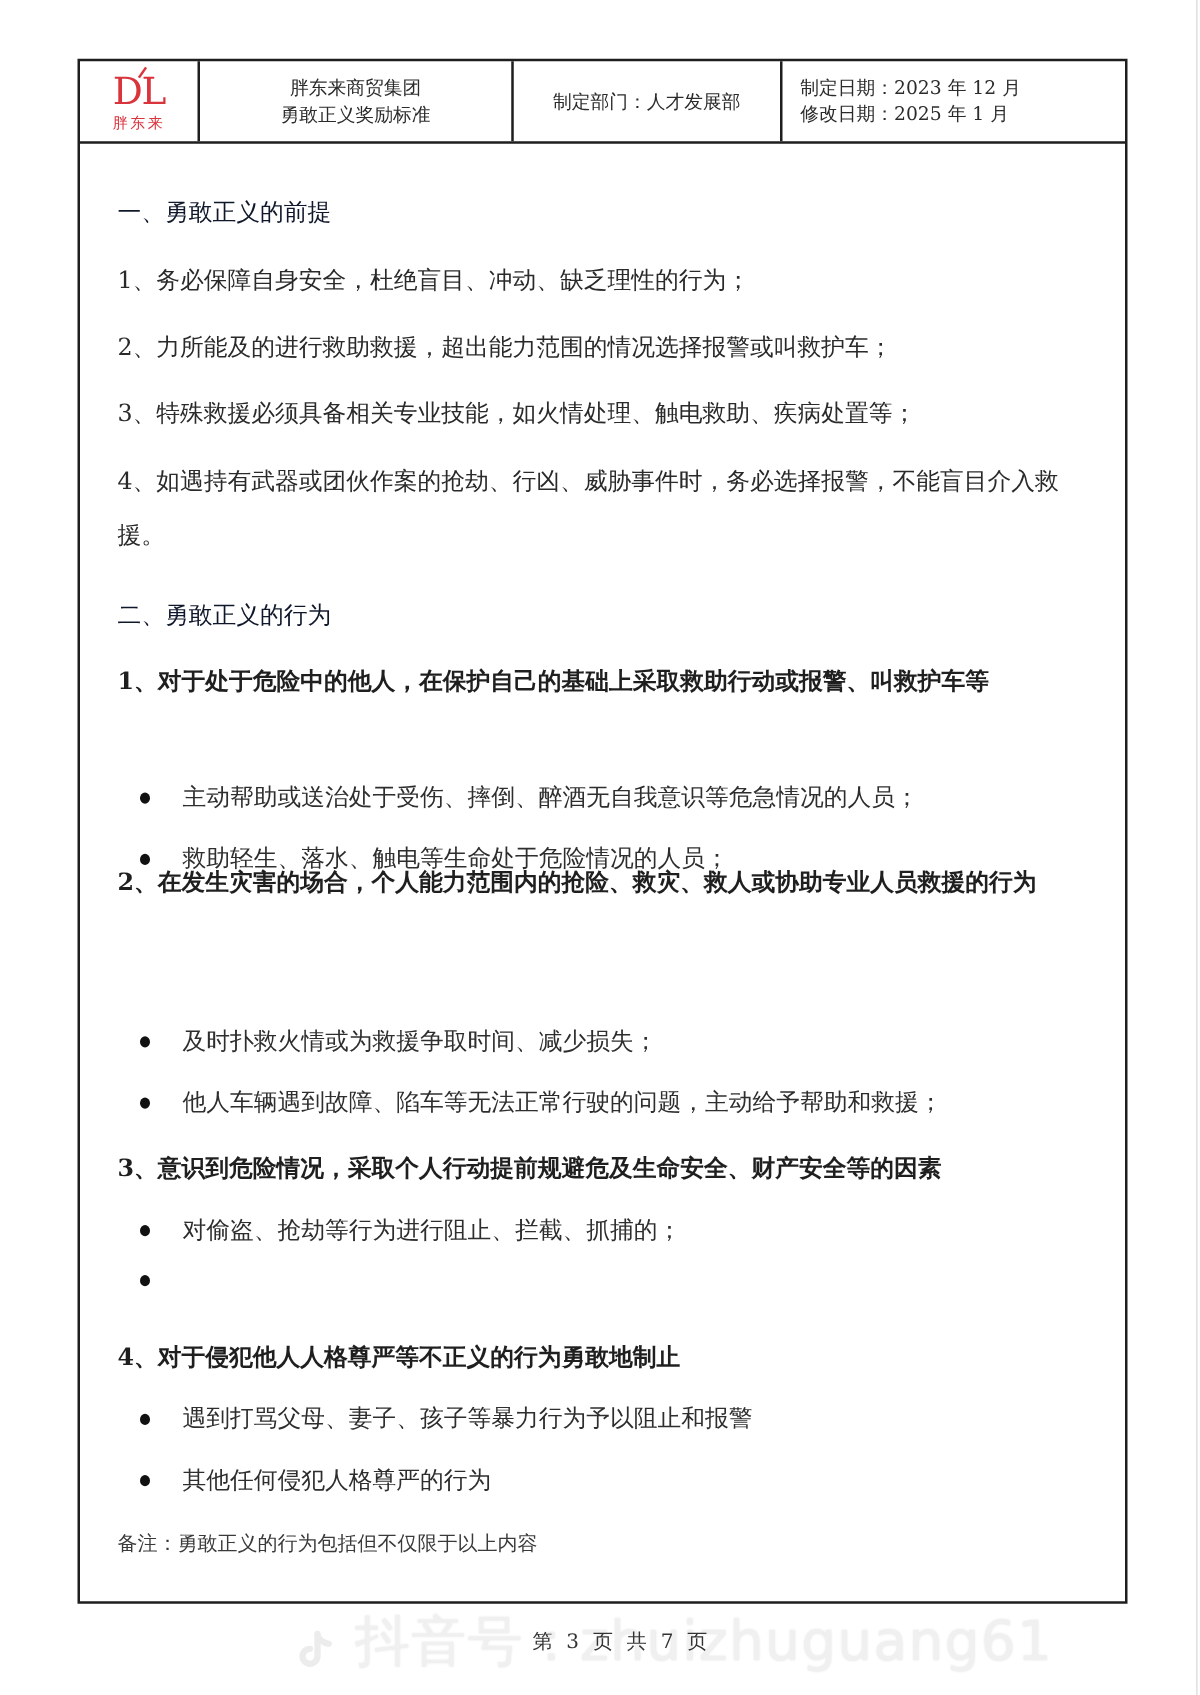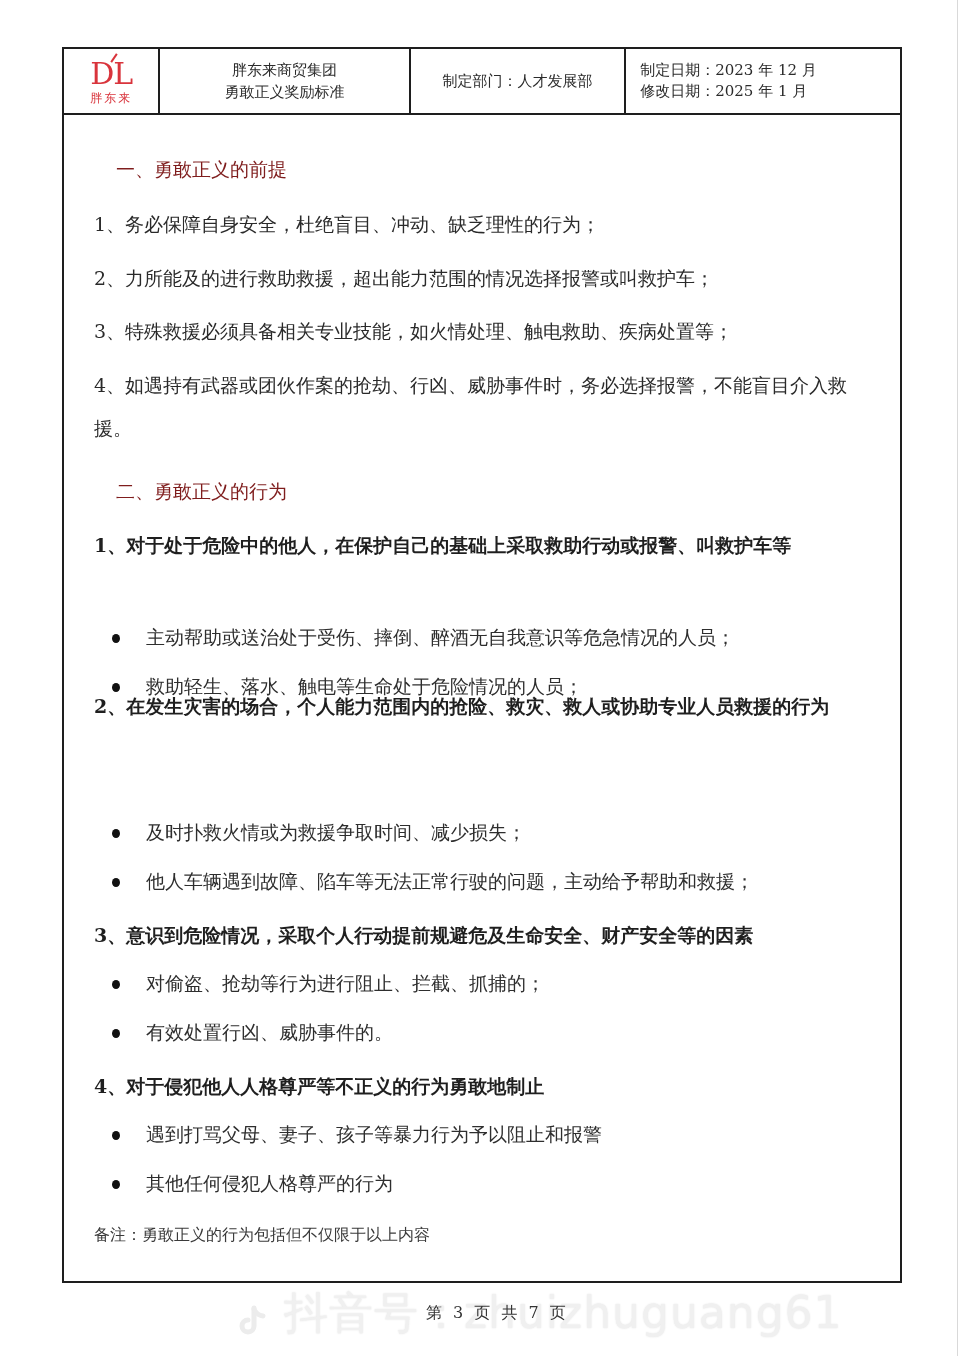--- a/index.html
+++ b/index.html
@@ -86,23 +86,22 @@
     .content {
       position: absolute;
       left: 30px;
       top: 64px;
       width: 790px;
     }
     .section-title {
       position: absolute;
       left: 0;
       font-size: 19px;
-      color: #7f1d1d;
-      white-space: nowrap;
-      margin-left: 22px;
+      color: #0f172a;
+      white-space: nowrap;
     }
     .para {
       position: absolute;
       left: 0;
       width: 780px;
       font-size: 19px;
       line-height: 43px;
       color: #2a2a2a;
     }
     .para.bold {
@@ -222,21 +221,20 @@
       <span>他人车辆遇到故障、陷车等无法正常行驶的问题，主动给予帮助和救援；</span>
     </div>
 
     <div class="para bold" style="top:801px;">3、意识到危险情况，采取个人行动提前规避危及生命安全、财产安全等的因素</div>
     <div class="bullet" style="top:858px;">
       <span class="bullet-dot"></span>
       <span>对偷盗、抢劫等行为进行阻止、拦截、抓捕的；</span>
     </div>
     <div class="bullet" style="top:907px;">
       <span class="bullet-dot"></span>
-      <span>有效处置行凶、威胁事件的。</span>
     </div>
 
     <div class="para bold" style="top:952px;">4、对于侵犯他人人格尊严等不正义的行为勇敢地制止</div>
     <div class="bullet" style="top:1009px;">
       <span class="bullet-dot"></span>
       <span>遇到打骂父母、妻子、孩子等暴力行为予以阻止和报警</span>
     </div>
     <div class="bullet" style="top:1058px;">
       <span class="bullet-dot"></span>
       <span>其他任何侵犯人格尊严的行为</span>

